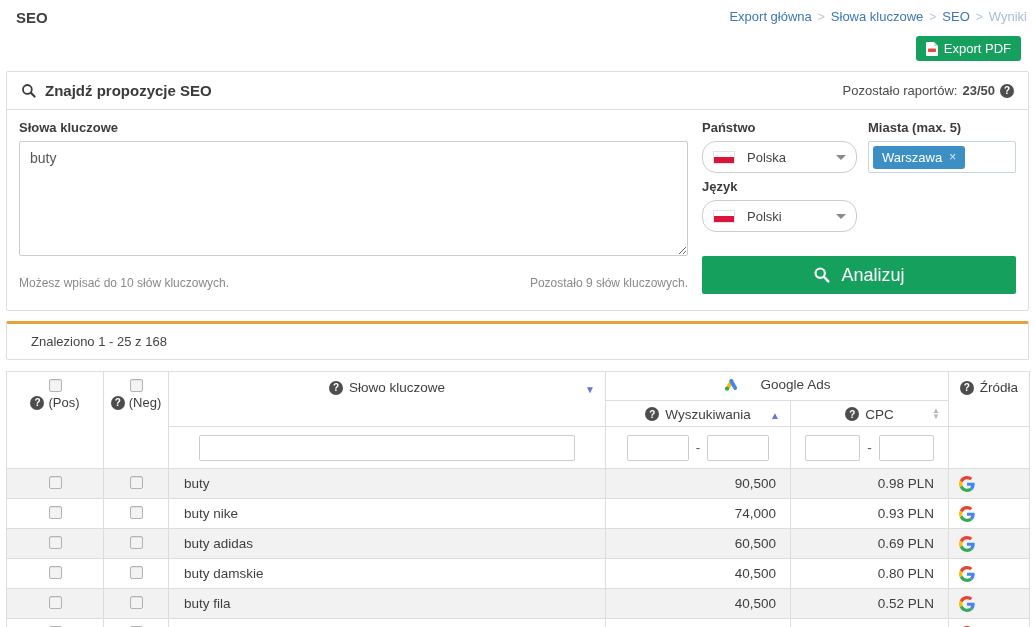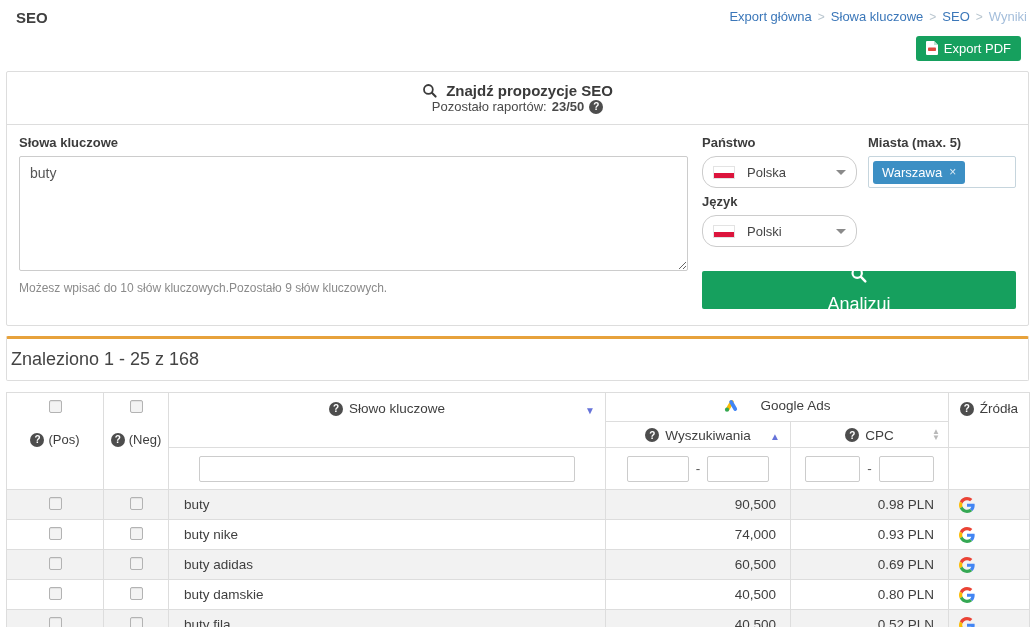--- a/index.html
+++ b/index.html
@@ -9,77 +9,77 @@
   
   .topbar { display: flex; justify-content: space-between; align-items: flex-start;
     padding: 9px 8px 0 16px; }
   .page-title { font-size: 15px; font-weight: bold; color: #404040; }
   .breadcrumb { font-size: 13px; display: flex; align-items: center; gap: 6px; }
   .breadcrumb a { color: #3b77b9; text-decoration: none; cursor: pointer; }
   .breadcrumb .sep { color: #b9c6cf; font-size: 12px; }
   .breadcrumb .current { color: #a4bedb; }
 
   .export-row { display: flex; justify-content: flex-end; padding: 10px 14px 0 0; }
-  .export-btn { display: inline-flex; gap: 6px; border: none;
+  .export-btn { display: inline-flex; align-items: center; gap: 6px; border: none;
     background: #16a05e; color: #fff; font-size: 13px; font-family: inherit;
     padding: 5px 10px; border-radius: 3px; cursor: pointer; box-shadow: 0 0 0 3px #fff; }
 
   
   .panel { margin: 10px 6px 0; border: 1px solid #ddd; border-radius: 2px; background: #fff; }
   .panel-header { display: flex; justify-content: space-between; align-items: center;
-    padding: 10px 14px 10px 14px; border-bottom: 1px solid #ddd; flex-direction: column; }
+    padding: 10px 14px 10px 14px; border-bottom: 1px solid #ddd; }
   .panel-title { display: flex; align-items: center; gap: 8px; font-size: 15px;
     font-weight: bold; color: #3a3a3a; }
   .reports-remaining { font-size: 13px; color: #4a4a4a; display: flex; align-items: center; gap: 5px; }
   .reports-remaining b { font-weight: bold; }
 
   .qicon { display: inline-flex; width: 14px; height: 14px; border-radius: 50%;
     background: #4d4d4d; color: #fff; font-size: 10px; font-weight: bold;
     align-items: center; justify-content: center; flex: none; cursor: help; }
   .qicon::before { content: "?"; }
 
   .panel-body { display: flex; padding: 10px 12px 16px; gap: 14px; }
   .field-label { font-size: 13px; font-weight: bold; color: #3c3c3c; margin-bottom: 6px; display: block; }
 
   .kw-col { width: 669px; flex: none; }
   .kw-col textarea { width: 669px; height: 115px; border: 1px solid #ccc; border-radius: 2px;
     padding: 8px 10px; font-family: inherit; font-size: 14px; color: #555; resize: both; }
-  .kw-hints { display: flex; margin-top: 6px;
+  .kw-hints { display: flex; justify-content: space-between; margin-top: 16px;
     font-size: 12px; color: #8a8a8a; }
 
   .form-col { flex: 1; display: grid; grid-template-columns: 155px 1fr; column-gap: 11px; align-content: start; }
   .field { margin-bottom: 6px; }
   .select-box { height: 32px; border: 1px solid #ccc; border-radius: 14px; background: #fff;
     display: flex; align-items: center; padding: 0 10px; font-size: 13px; color: #444;
     cursor: pointer; position: relative; }
   .select-box .flag { width: 22px; height: 13px; border: 1px solid #e3e3e3;
     background: linear-gradient(to bottom, #fff 50%, #dc143c 50%); margin-right: 12px; flex: none; }
   .caret { margin-left: auto; width: 0; height: 0; border-left: 5px solid transparent;
     border-right: 5px solid transparent; border-top: 5px solid #8a8a8a; }
   .cities-box { height: 32px; border: 1px solid #c6d5dd; border-radius: 2px; background: #fff;
     display: flex; align-items: center; padding: 0 4px; }
   .city-tag { background: #3c8fc4; color: #fff; font-size: 13px; border-radius: 3px;
     padding: 4px 9px; display: inline-flex; align-items: center; gap: 7px; }
   .city-tag .remove { cursor: pointer; font-size: 12px; color: #dbeaf4; line-height: 1; }
 
   .analyze-btn { grid-column: 1 / 3; margin-top: 18px; height: 38px; border: none;
     background: #16a05e; color: #fff; font-size: 18px; font-family: inherit; border-radius: 2px;
-    display: flex; align-items: center; justify-content: center; gap: 10px; cursor: pointer; flex-direction: column; }
+    display: flex; align-items: center; justify-content: center; gap: 10px; cursor: pointer; }
 
   
-  .results-summary { border-top: 3px solid #e7a23c; padding: 10px 14px 10px 4px;
-    font-size: 18px; color: #444; }
+  .results-summary { border-top: 3px solid #e7a23c; padding: 10px 14px 10px 24px;
+    font-size: 13px; color: #444; }
 
   
   table { margin: 11px 6px 0; width: 1023px; border-collapse: collapse; table-layout: fixed;
     font-size: 13.5px; color: #3f3f3f; }
   th, td { border: 1px solid #ddd; }
   thead th { background: #fff; font-weight: normal; }
   .h-cb { vertical-align: top; text-align: center; padding-top: 7px; }
-  .h-cb .lbl { margin-top: 16px; font-size: 13px; color: #3c3c3c; display: flex;
+  .h-cb .lbl { margin-top: 0; font-size: 13px; color: #3c3c3c; display: flex;
     align-items: center; justify-content: center; gap: 4px; }
   .h-kw, .h-src { vertical-align: top; text-align: center; padding-top: 7px; position: relative; }
   .h-kw .hwrap, .h-src .hwrap, .h-sub .hwrap { display: inline-flex; align-items: center; gap: 6px; }
   .h-group { height: 29px; text-align: center; }
   .h-group .hwrap { display: inline-flex; align-items: center; gap: 22px; }
   .h-sub { height: 26px; text-align: center; position: relative; }
   .sort-desc::before { content: "▼"; color: #6673d9; font-size: 10px; }
   .sort-asc::before { content: "▲"; color: #6673d9; font-size: 10px; }
   .sort-desc, .sort-asc { position: absolute; right: 10px; top: 50%; transform: translateY(-50%); cursor: pointer; }
   .h-kw .sort-desc { top: 16px; }

